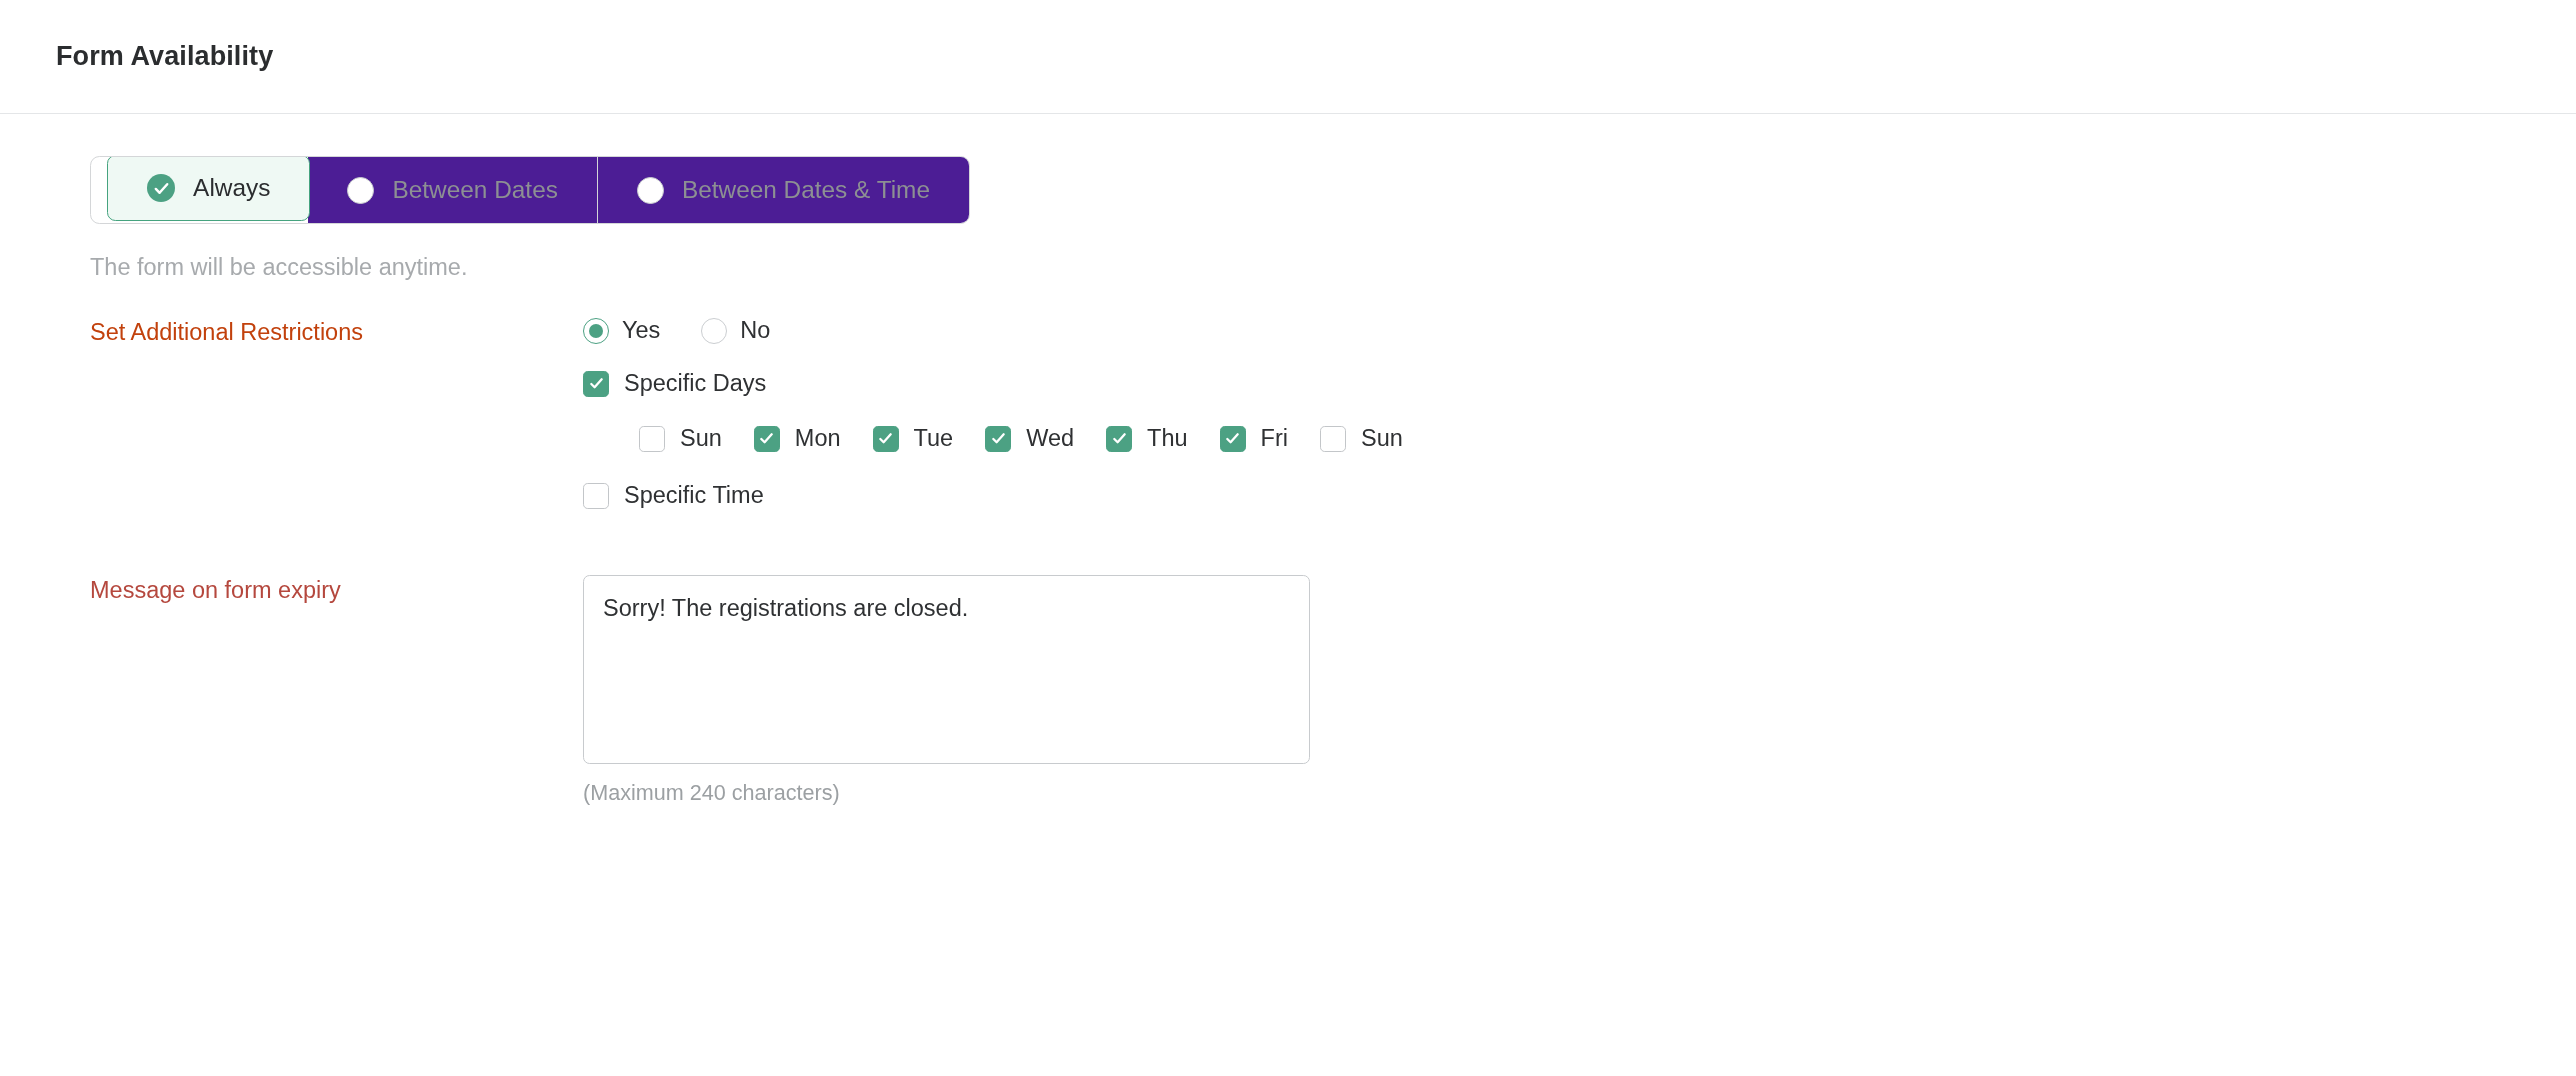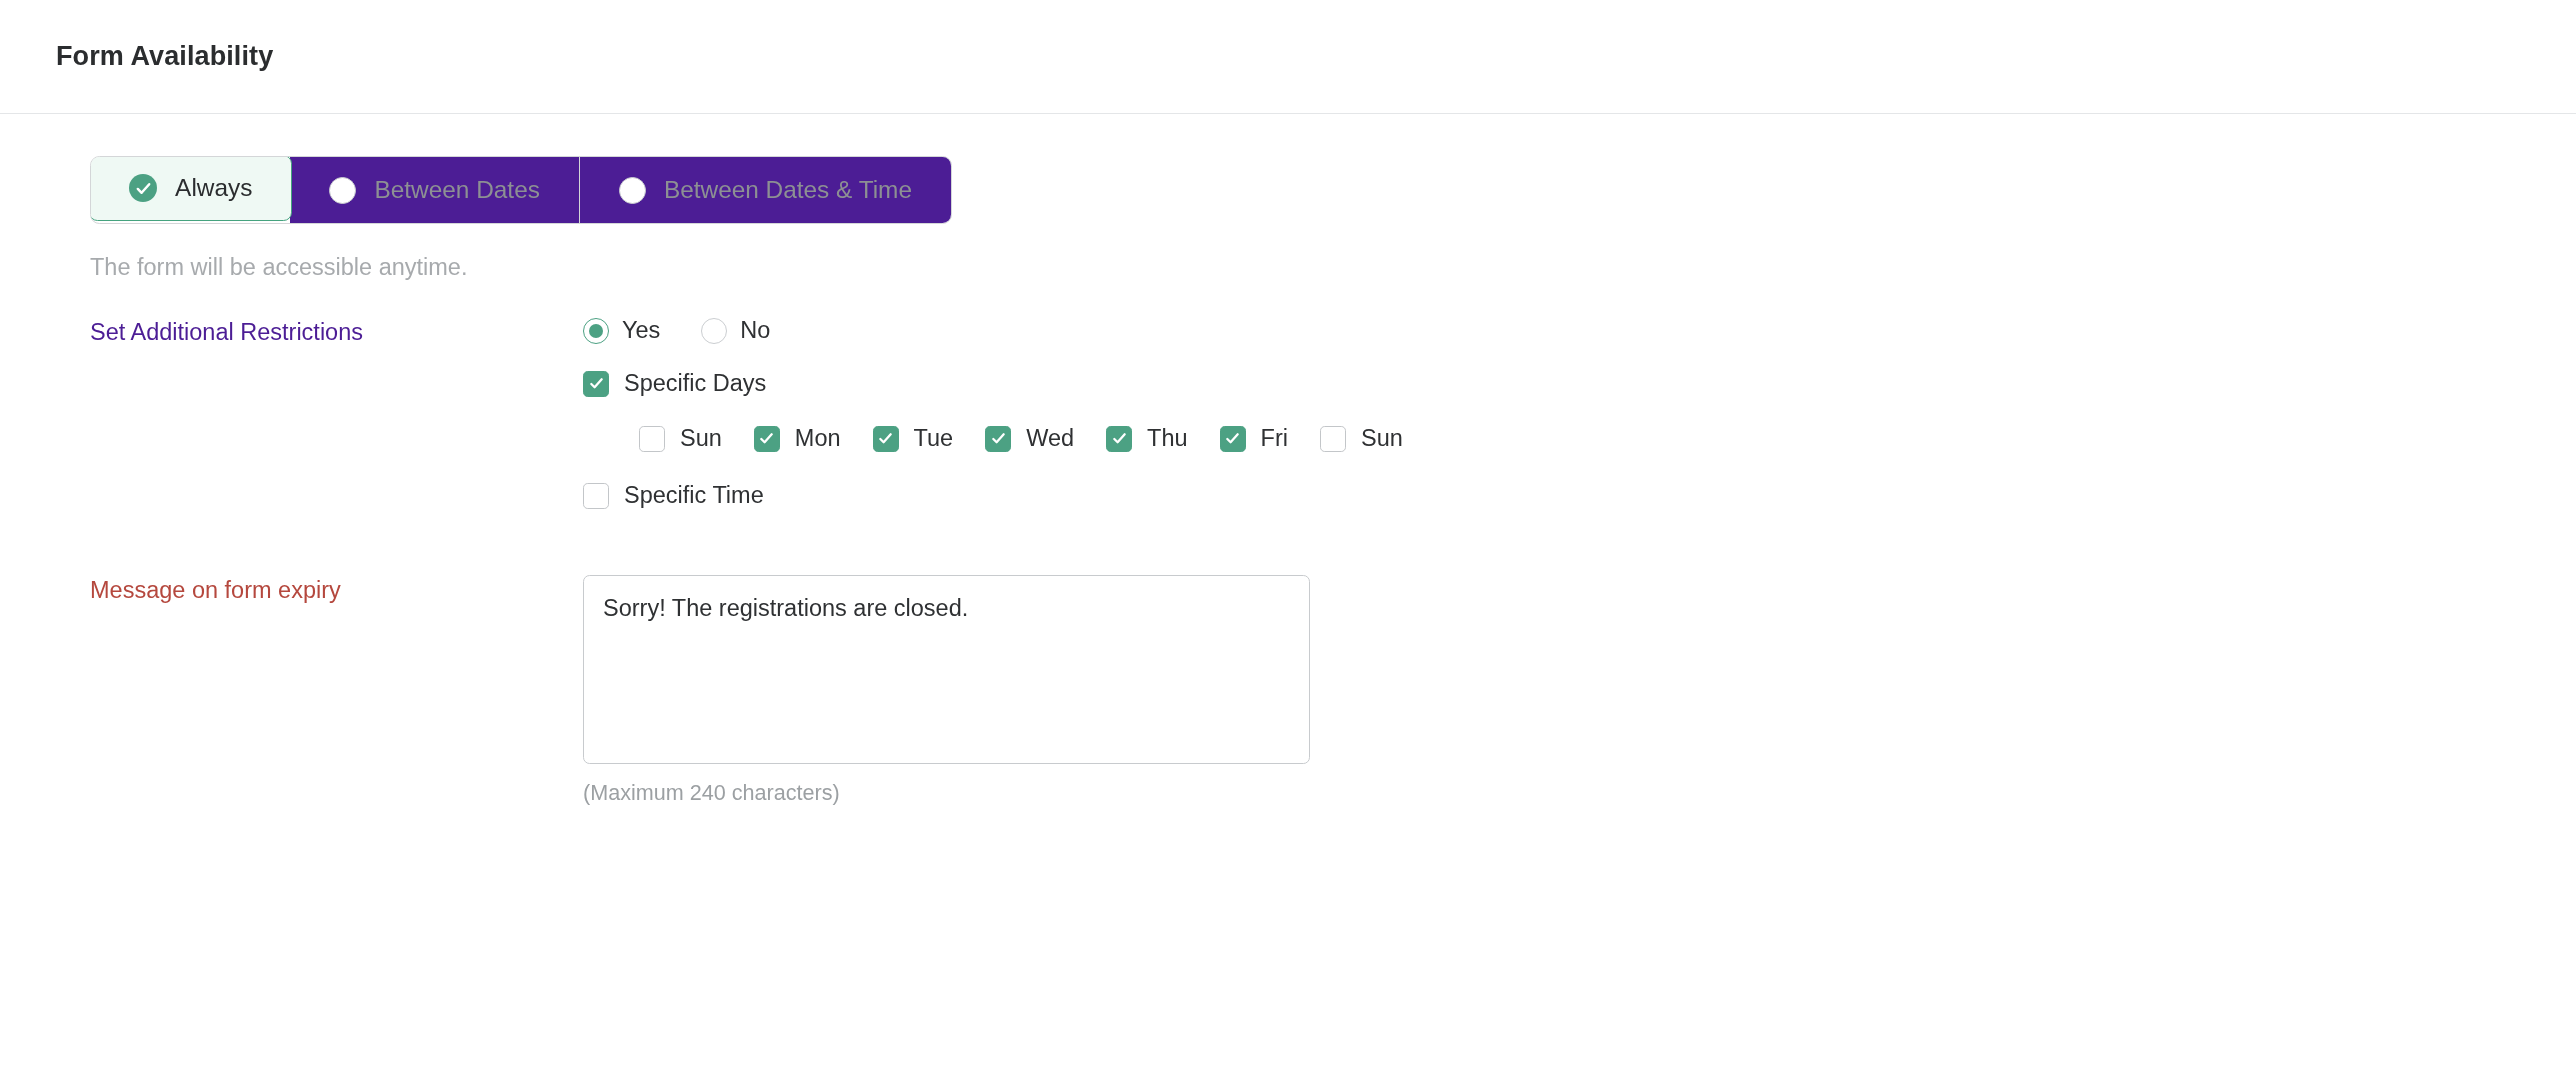--- a/index.html
+++ b/index.html
@@ -38,20 +38,21 @@
 
   
   .tabs {
     margin-top: 42px;
     display: inline-flex;
     border: 1.9px solid #d4d6d8;
     border-radius: 9.4px;
     background: #ffffff;
     height: 68px;
     overflow: hidden;
+    padding-left: 18px;
   }
   .tab {
     display: flex;
     align-items: center;
     justify-content: center;
     gap: 18px;
     padding: 0 39px;
     font-size: 24.4px;
     color: #8d9093;
     border-right: 1.9px solid #d4d6d8;
@@ -95,21 +96,21 @@
   
   .row {
     display: flex;
     align-items: flex-start;
     margin-top: 36px;
   }
   .row-label {
     width: 493px;
     flex: none;
     font-size: 23.5px;
-    color: #4c1d95;
+    color: #c2410c;
     padding-top: 1.9px;
   }
   .row-label.required { color: #b5483e; }
   .row-field { flex: 1; }
 
   
   .radio-group { display: flex; align-items: center; gap: 41px; }
   .radio-opt {
     display: flex; align-items: center; gap: 13px;
     font-size: 23.5px; color: #2f3133; cursor: pointer;

